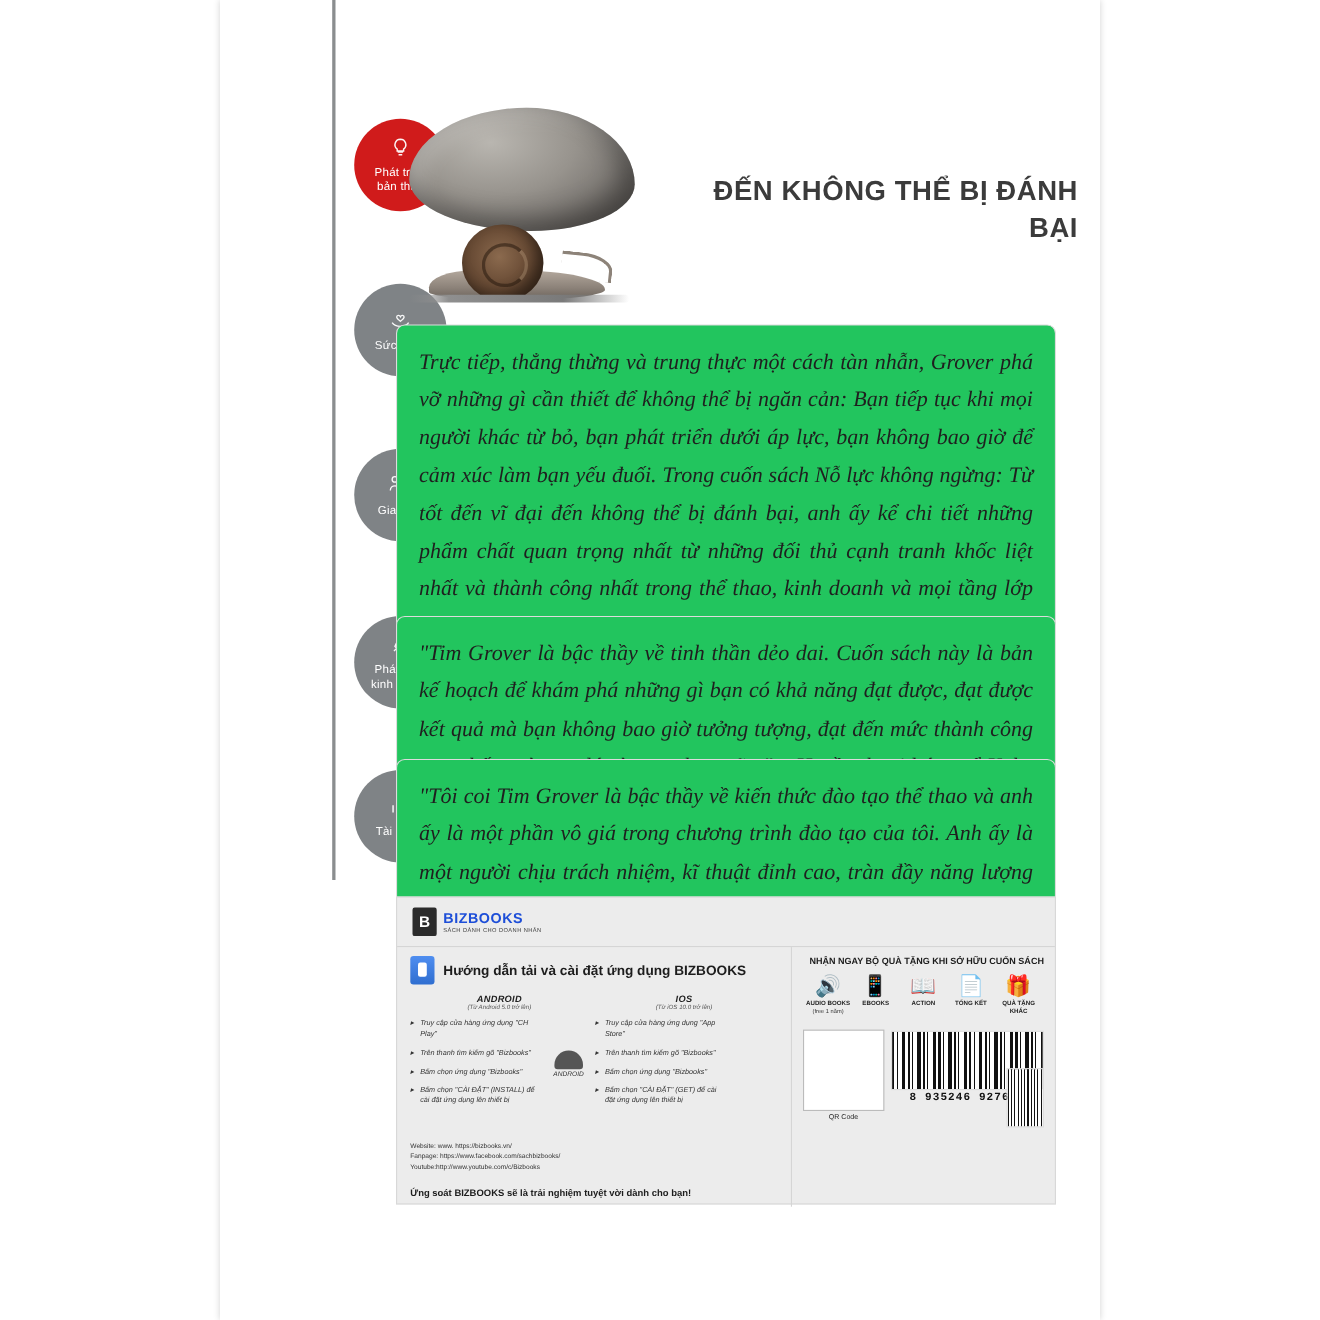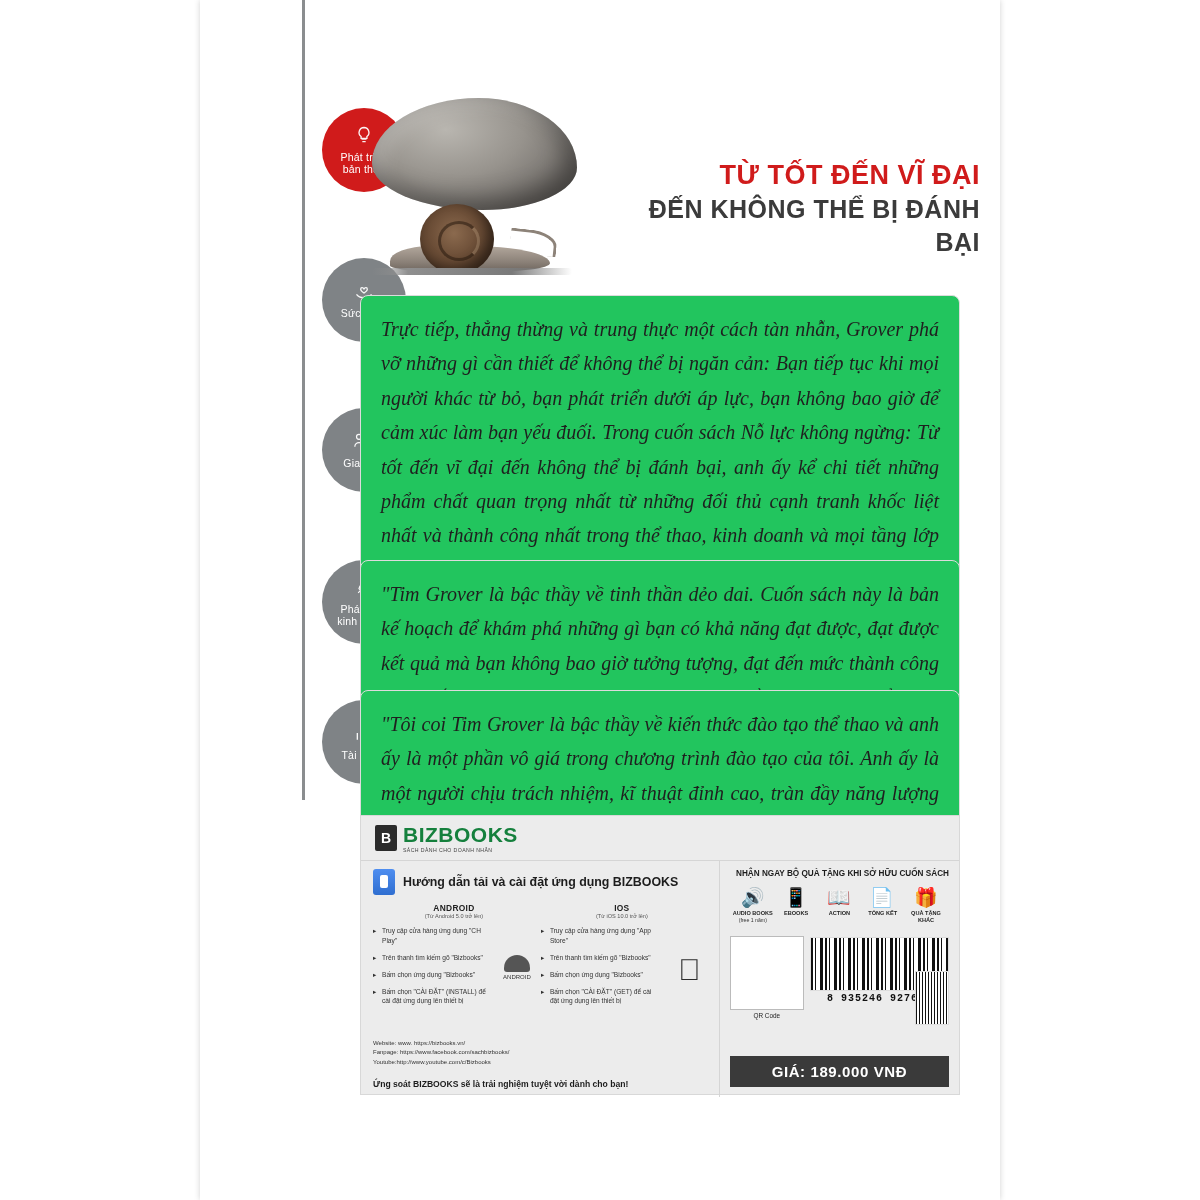--- a/index.html
+++ b/index.html
@@ -228,23 +228,23 @@
     color: #fff;
     font-size: 14px;
     font-weight: bold;
     display: flex;
     align-items: center;
     justify-content: center;
     margin-right: 6px;
     border-radius: 2px;
   }
   .brand-text .bt1 {
-    font-size: 21px;
-    font-weight: bold;
-    color: #15803d;
+    font-size: 13px;
+    font-weight: bold;
+    color: #1d4ed8;
     letter-spacing: .5px;
     line-height: 1;
   }
   .brand-text .bt2 {
     font-size: 5.2px;
     color: #444;
     letter-spacing: .4px;
     margin-top: 2px;
   }
   .footer-slogan {
@@ -288,20 +288,21 @@
     background: #fff;
     border-radius: 2px;
   }
   .guide-title {
     font-size: 12.4px;
     font-weight: bold;
     color: #1d1d1d;
   }
   .cols {
     display: flex;
+    font-style: italic;
   }
   .col {
     width: 50%;
     box-sizing: border-box;
     padding-right: 6px;
     position: relative;
   }
   .col-h {
     text-align: center;
     font-size: 8.4px;
@@ -537,21 +538,20 @@
 
   <div class="hero">
     <div class="rock-wrap">
       <div class="rock"></div>
       <div class="snail-body"></div>
       <div class="shell"></div>
       <div class="snail-tent"></div>
       <div class="ground"></div>
     </div>
     <div class="titles">
-      <div class="t2">TỪ TỐT ĐẾN VĨ ĐẠI</div>
       <div class="t3">ĐẾN KHÔNG THỂ BỊ ĐÁNH BẠI</div>
     </div>
   </div>
 
   <div class="panel p-main">Trực tiếp, thẳng thừng và trung thực một cách tàn nhẫn, Grover phá vỡ những gì cần thiết để không thể bị ngăn cản: Bạn tiếp tục khi mọi người khác từ bỏ, bạn phát triển dưới áp lực, bạn không bao giờ để cảm xúc làm bạn yếu đuối. Trong cuốn sách Nỗ lực không ngừng: Từ tốt đến vĩ đại đến không thể bị đánh bại, anh ấy kể chi tiết những phẩm chất quan trọng nhất từ những đối thủ cạnh tranh khốc liệt nhất và thành công nhất trong thể thao, kinh doanh và mọi tầng lớp xã hội. Cuốn sách sẽ chỉ cho bạn cách tin vào bản năng của mình; làm thế nào để kiểm soát và thích nghi với mọi tình huống; làm thế nào để tìm ra điểm yếu của đối thủ. Grover cho bạn lời khuyên tương tự mà anh ấy dành cho những khách hàng đẳng cấp thế giới của mình với những câu chuyện chưa được kể trước đây và cái nhìn sâu sắc về tâm lý của các vận động viên thành công nhất trong thời đại của chúng ta.</div>
   <div class="panel p-q1">"Tim Grover là bậc thầy về tinh thần dẻo dai. Cuốn sách này là bản kế hoạch để khám phá những gì bạn có khả năng đạt được, đạt được kết quả mà bạn không bao giờ tưởng tượng, đạt đến mức thành công cao nhất - và sau đó còn cao hơn nữa." – Huyền thoại bóng rổ Kobe Bryant</div>
   <div class="panel p-q2">"Tôi coi Tim Grover là bậc thầy về kiến thức đào tạo thể thao và anh ấy là một phần vô giá trong chương trình đào tạo của tôi. Anh ấy là một người chịu trách nhiệm, kĩ thuật đỉnh cao, tràn đầy năng lượng và nhiệt tình." – Huyền thoại bóng rổ Michael Jordan</div>
 
   <div class="footer">
 
@@ -642,19 +642,18 @@
             <div class="qr"></div>
             <div class="qr-l">QR Code</div>
           </div>
           <div class="barcode-wrap">
             <div class="barcode"></div>
             <div class="barcode-num">8 935246 927649</div>
           </div>
         </div>
         <div class="barcode-small"></div>
 
-        <div class="price">GIÁ: 189.000 VNĐ</div>
       </div>
 
     </div>
   </div>
 
 </div>
 
 </body></html>

